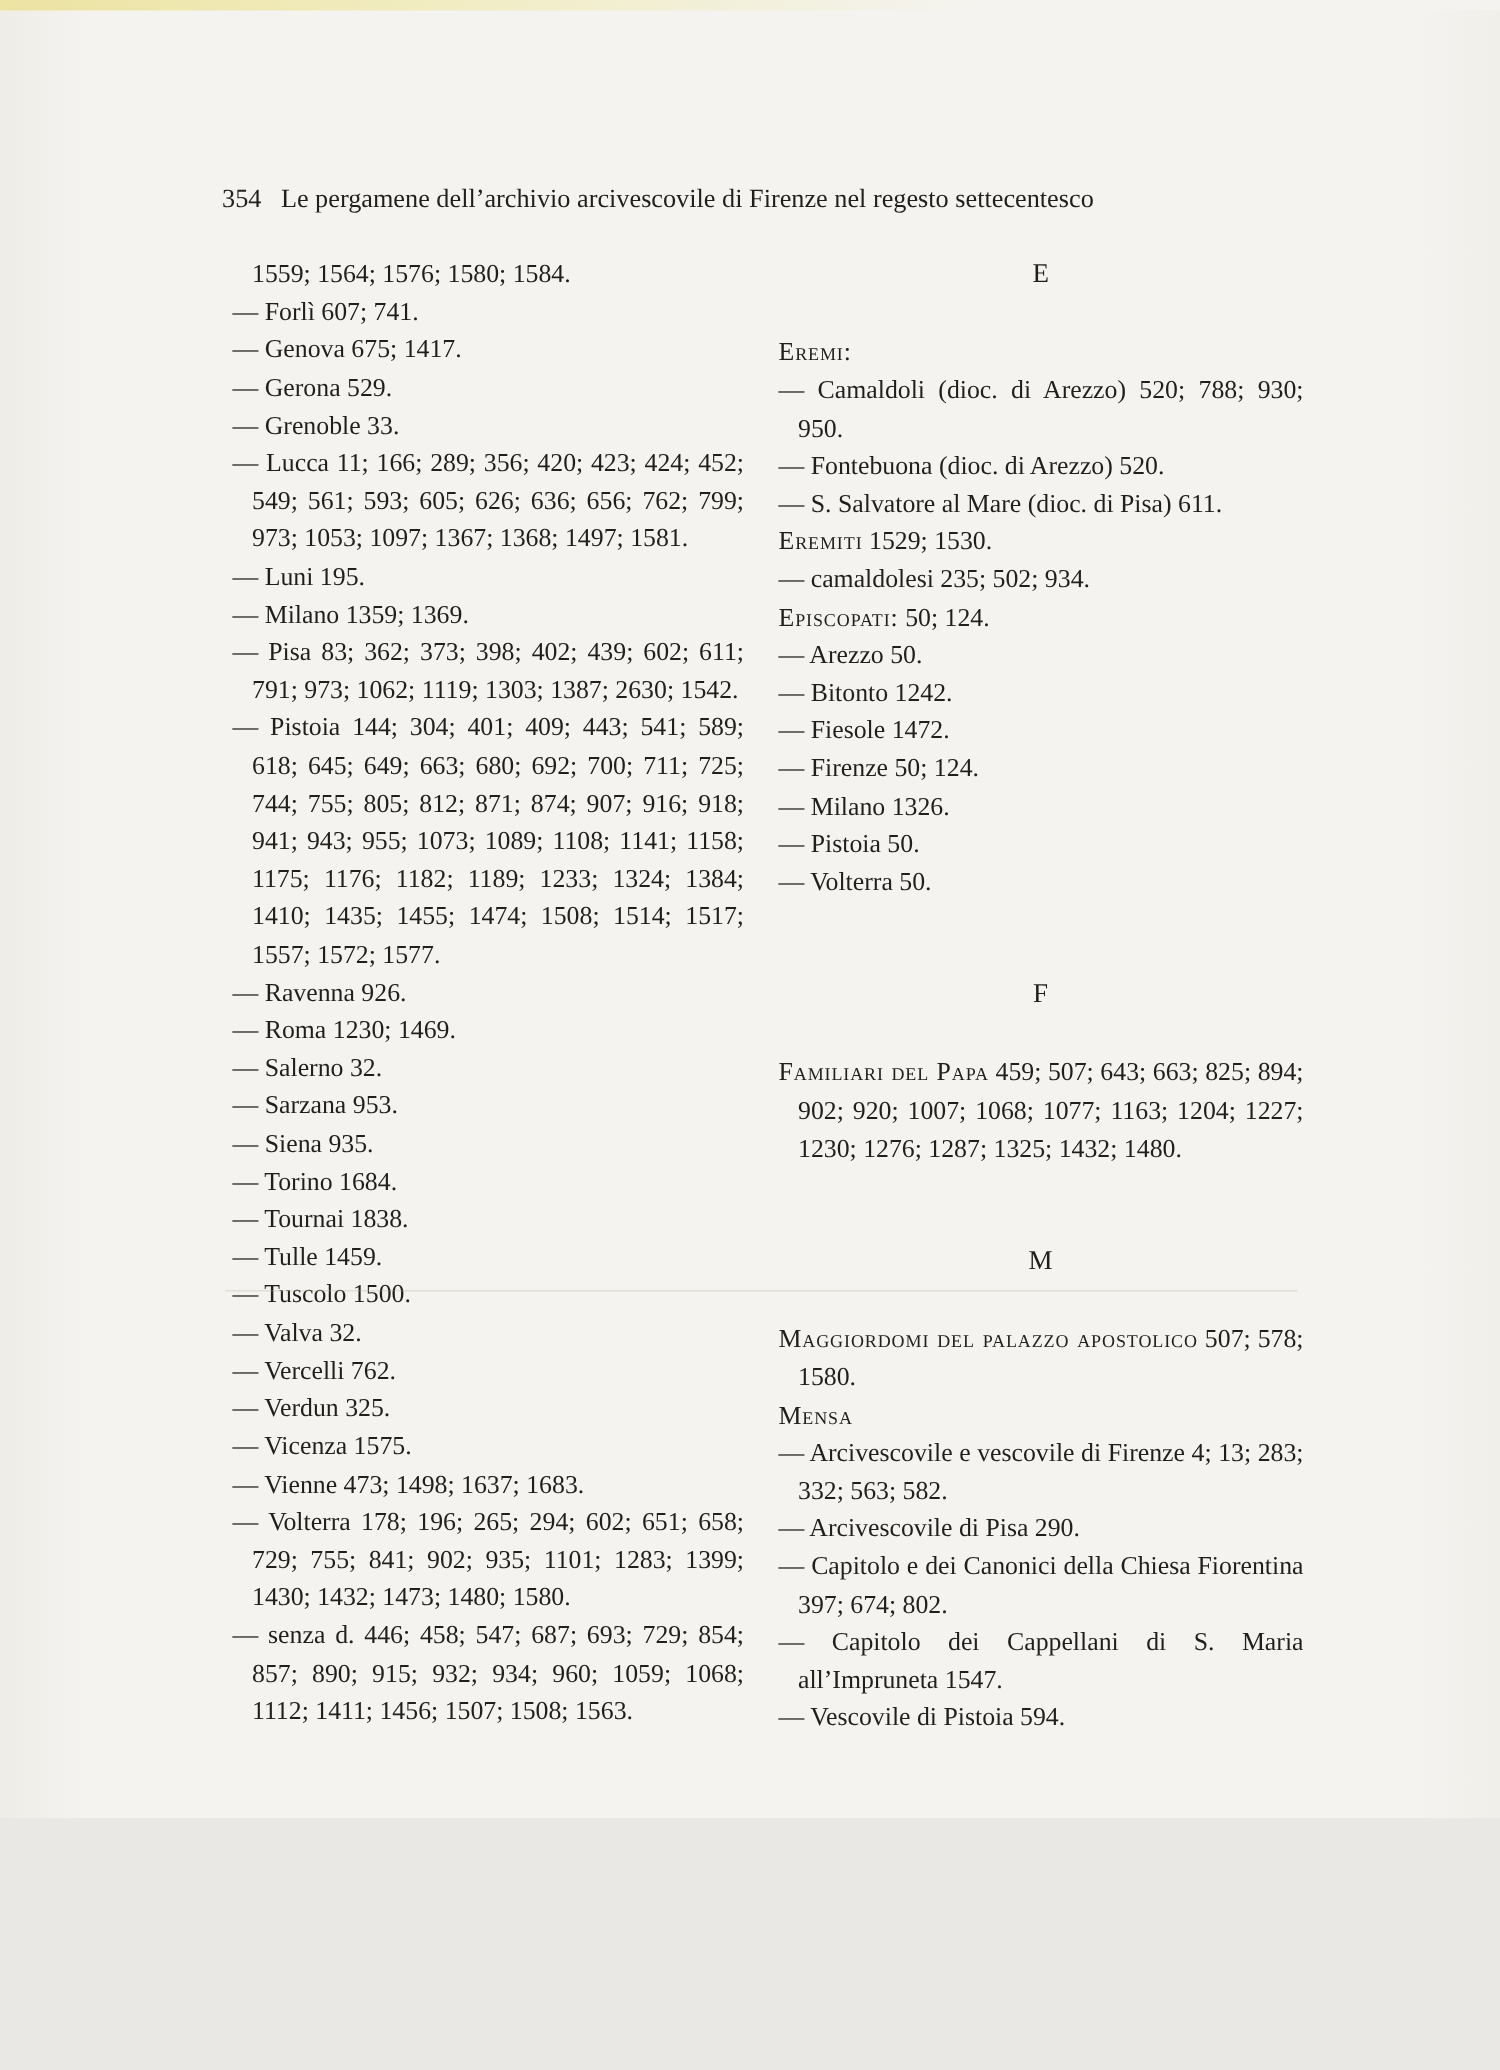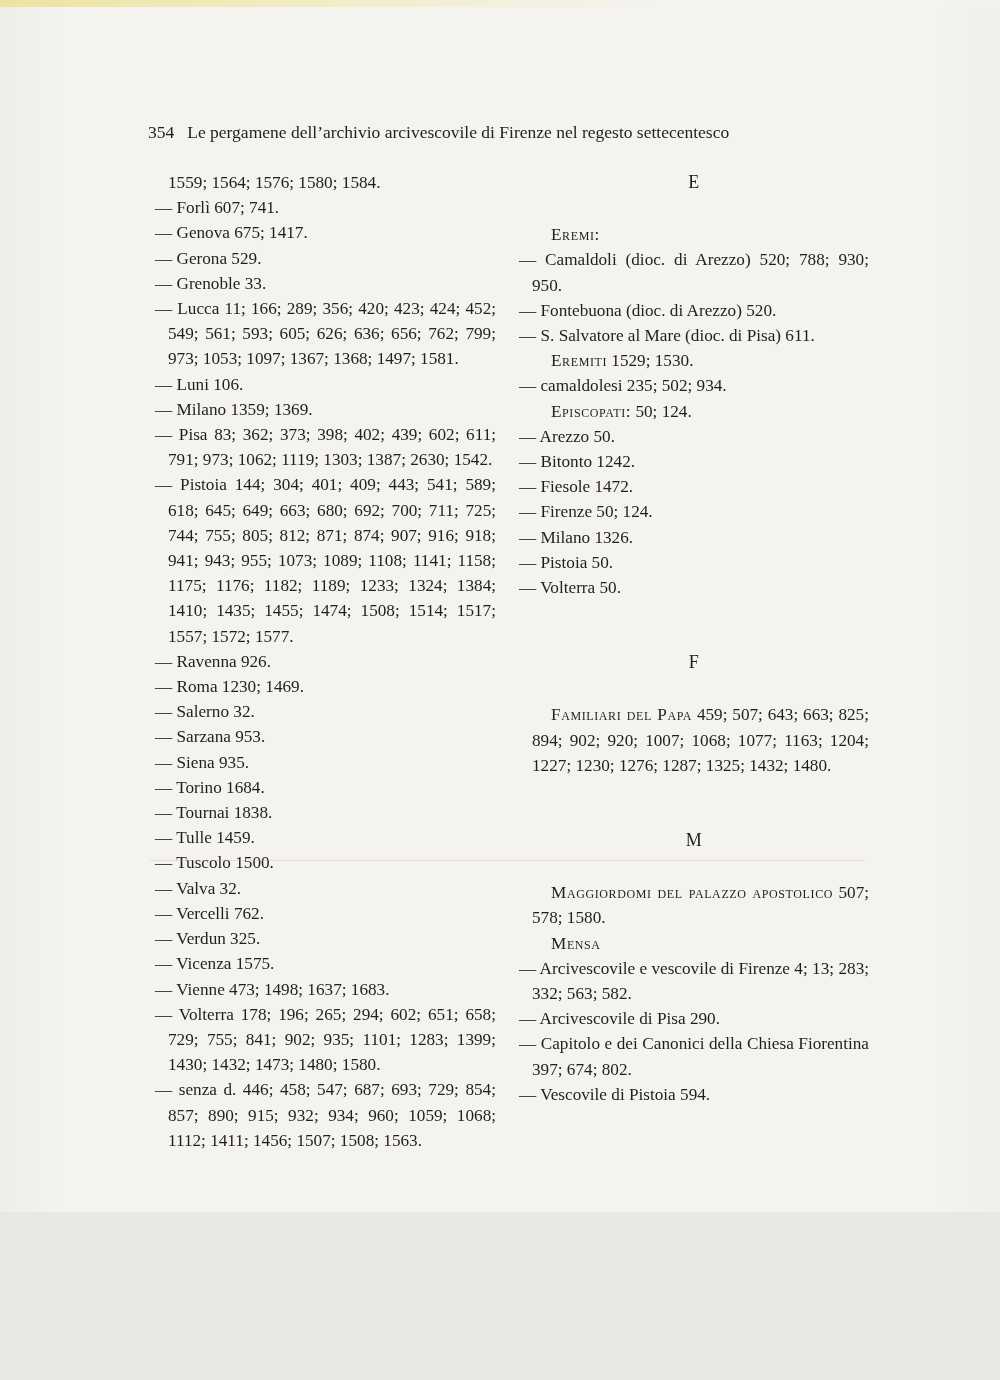--- a/index.html
+++ b/index.html
@@ -47,21 +47,20 @@
   p.h {
     text-align: center;
     margin: 50px 0 27px 0;
     font-size: 18px;
     letter-spacing: 0.5px;
   }
   p.h:first-child { margin-top: 0; }
   .sc {
     font-variant: small-caps;
     letter-spacing: 0.6px;
-    margin-left: 32px;
   }
   .artifact-line { position: absolute; height: 0; }
   .a1 {
     top: 860px; left: 150px; width: 715px;
     border-top: 1px solid rgba(185, 178, 148, 0.30);
   }
   .a2 {
     top: 1218px; left: 0; width: 1000px;
     border-top: 1px dashed rgba(190, 180, 140, 0.38);
   }
@@ -77,21 +76,21 @@
     <span class="pagenum">354</span><span class="runtitle">Le pergamene dell’archivio arcivescovile di Firenze nel regesto settecentesco</span>
   </div>
 
   <div class="col col-left">
       <p class="c">1559; 1564; 1576; 1580; 1584.</p>
       <p class="e">— Forlì 607; 741.</p>
       <p class="e">— Genova 675; 1417.</p>
       <p class="e">— Gerona 529.</p>
       <p class="e">— Grenoble 33.</p>
       <p class="e">— Lucca 11; 166; 289; 356; 420; 423; 424; 452; 549; 561; 593; 605; 626; 636; 656; 762; 799; 973; 1053; 1097; 1367; 1368; 1497; 1581.</p>
-      <p class="e">— Luni 106.</p>
+      <p class="e">— Luni 195.</p>
       <p class="e">— Milano 1359; 1369.</p>
       <p class="e">— Pisa 83; 362; 373; 398; 402; 439; 602; 611; 791; 973; 1062; 1119; 1303; 1387; 2630; 1542.</p>
       <p class="e">— Pistoia 144; 304; 401; 409; 443; 541; 589; 618; 645; 649; 663; 680; 692; 700; 711; 725; 744; 755; 805; 812; 871; 874; 907; 916; 918; 941; 943; 955; 1073; 1089; 1108; 1141; 1158; 1175; 1176; 1182; 1189; 1233; 1324; 1384; 1410; 1435; 1455; 1474; 1508; 1514; 1517; 1557; 1572; 1577.</p>
       <p class="e">— Ravenna 926.</p>
       <p class="e">— Roma 1230; 1469.</p>
       <p class="e">— Salerno 32.</p>
       <p class="e">— Sarzana 953.</p>
       <p class="e">— Siena 935.</p>
       <p class="e">— Torino 1684.</p>
       <p class="e">— Tournai 1838.</p>
@@ -123,20 +122,21 @@
       <p class="e">— Pistoia 50.</p>
       <p class="e">— Volterra 50.</p>
       <p class="h">F</p>
       <p class="e"><span class="sc">Familiari del Papa</span> 459; 507; 643; 663; 825; 894; 902; 920; 1007; 1068; 1077; 1163; 1204; 1227; 1230; 1276; 1287; 1325; 1432; 1480.</p>
       <p class="h">M</p>
       <p class="e"><span class="sc">Maggiordomi del palazzo apostolico</span> 507; 578; 1580.</p>
       <p class="e"><span class="sc">Mensa</span></p>
       <p class="e">— Arcivescovile e vescovile di Firenze 4; 13; 283; 332; 563; 582.</p>
       <p class="e">— Arcivescovile di Pisa 290.</p>
       <p class="e">— Capitolo e dei Canonici della Chiesa Fiorentina 397; 674; 802.</p>
+      <p class="e">— Capitolo dei Cappellani di S. Maria all’Impruneta 1547.</p>
       <p class="e">— Vescovile di Pistoia 594.</p>
     </div>
 
   <div class="artifact-line a1"></div>
   <div class="artifact-line a2"></div>
 
   <div class="scan-edge-bottom"></div>
 
 </div>
 

